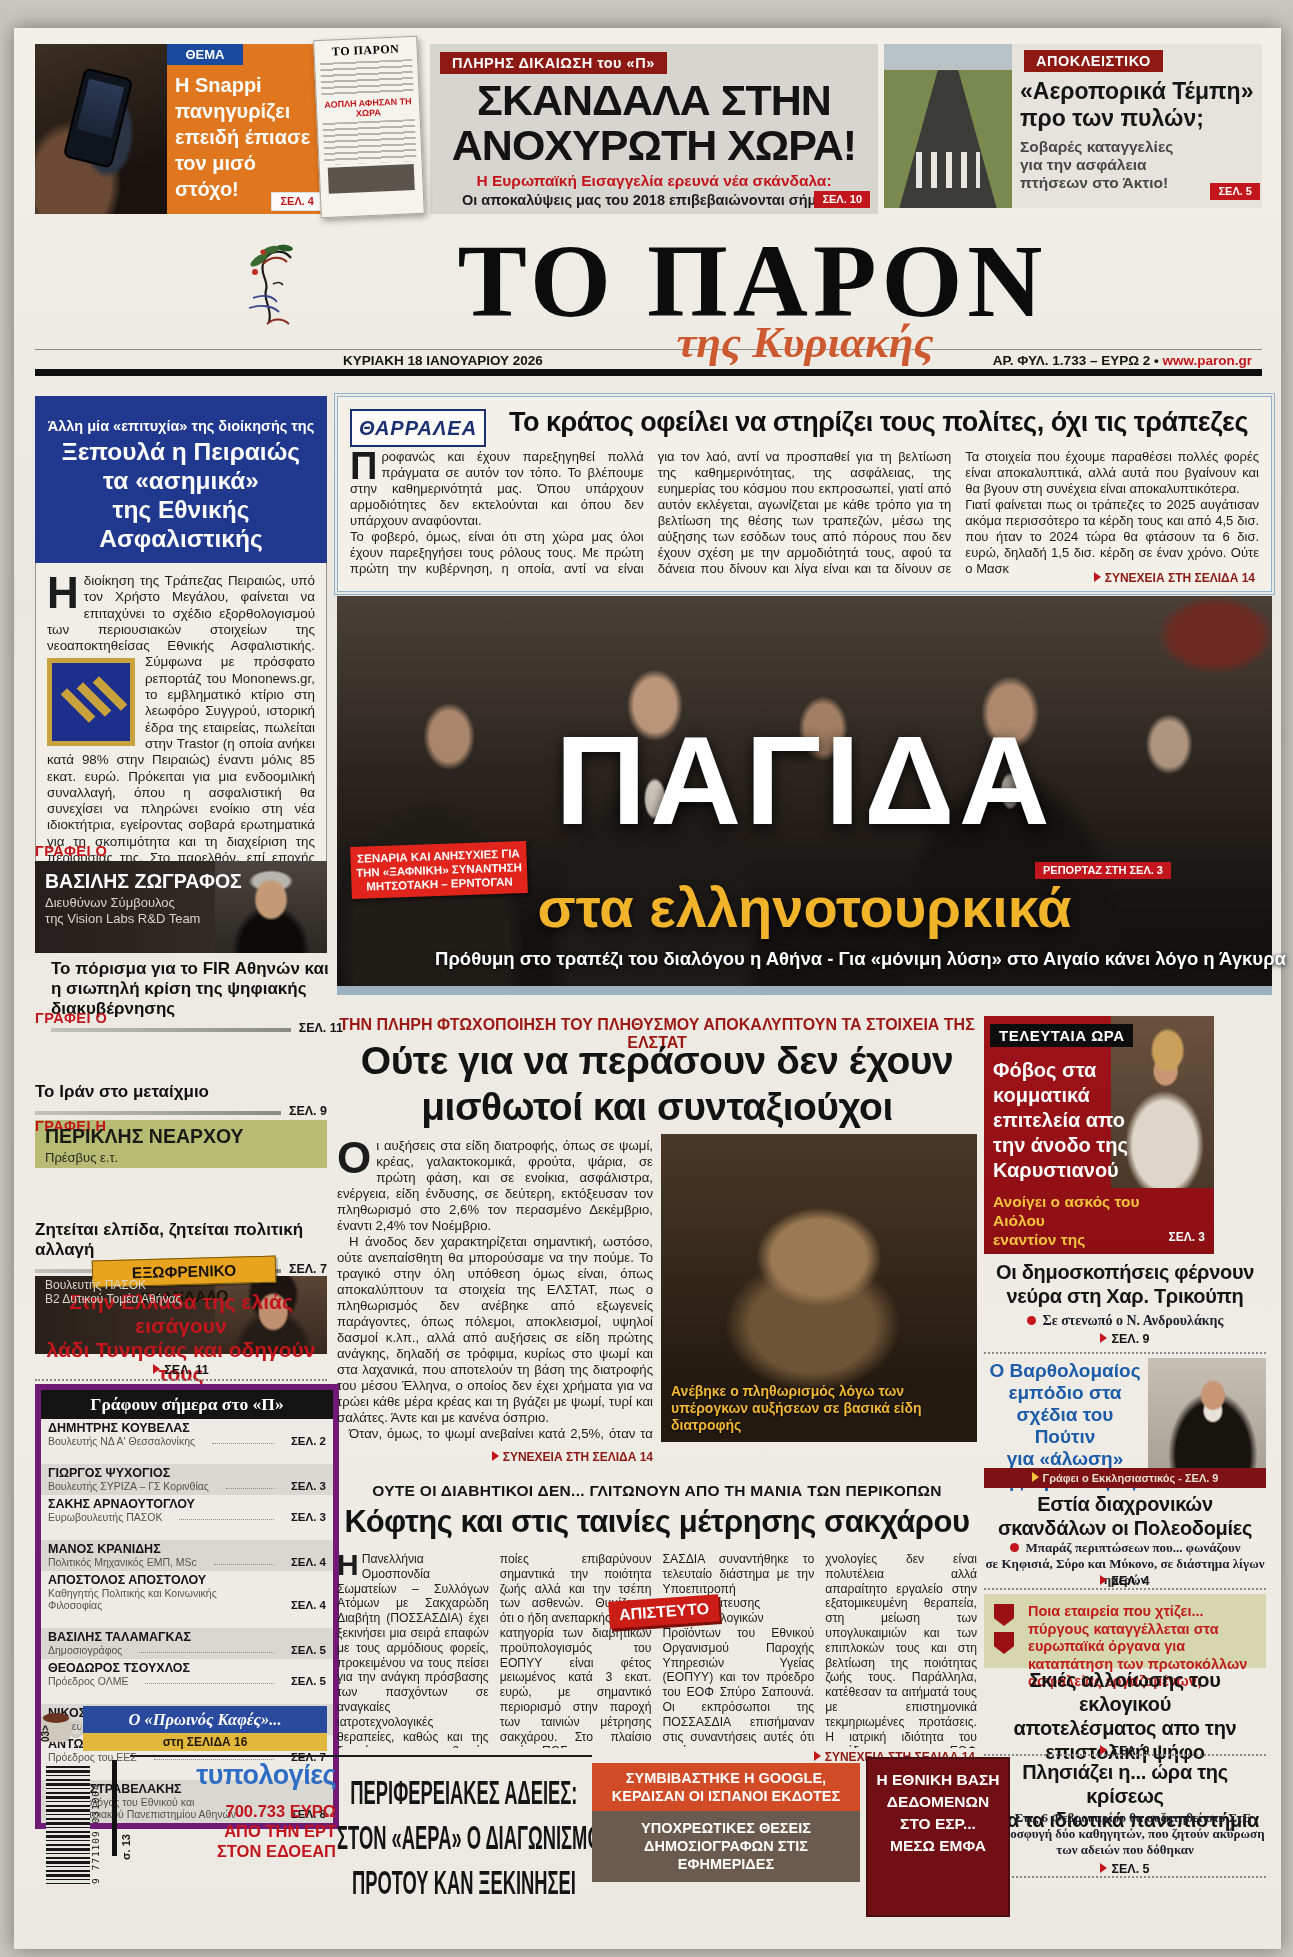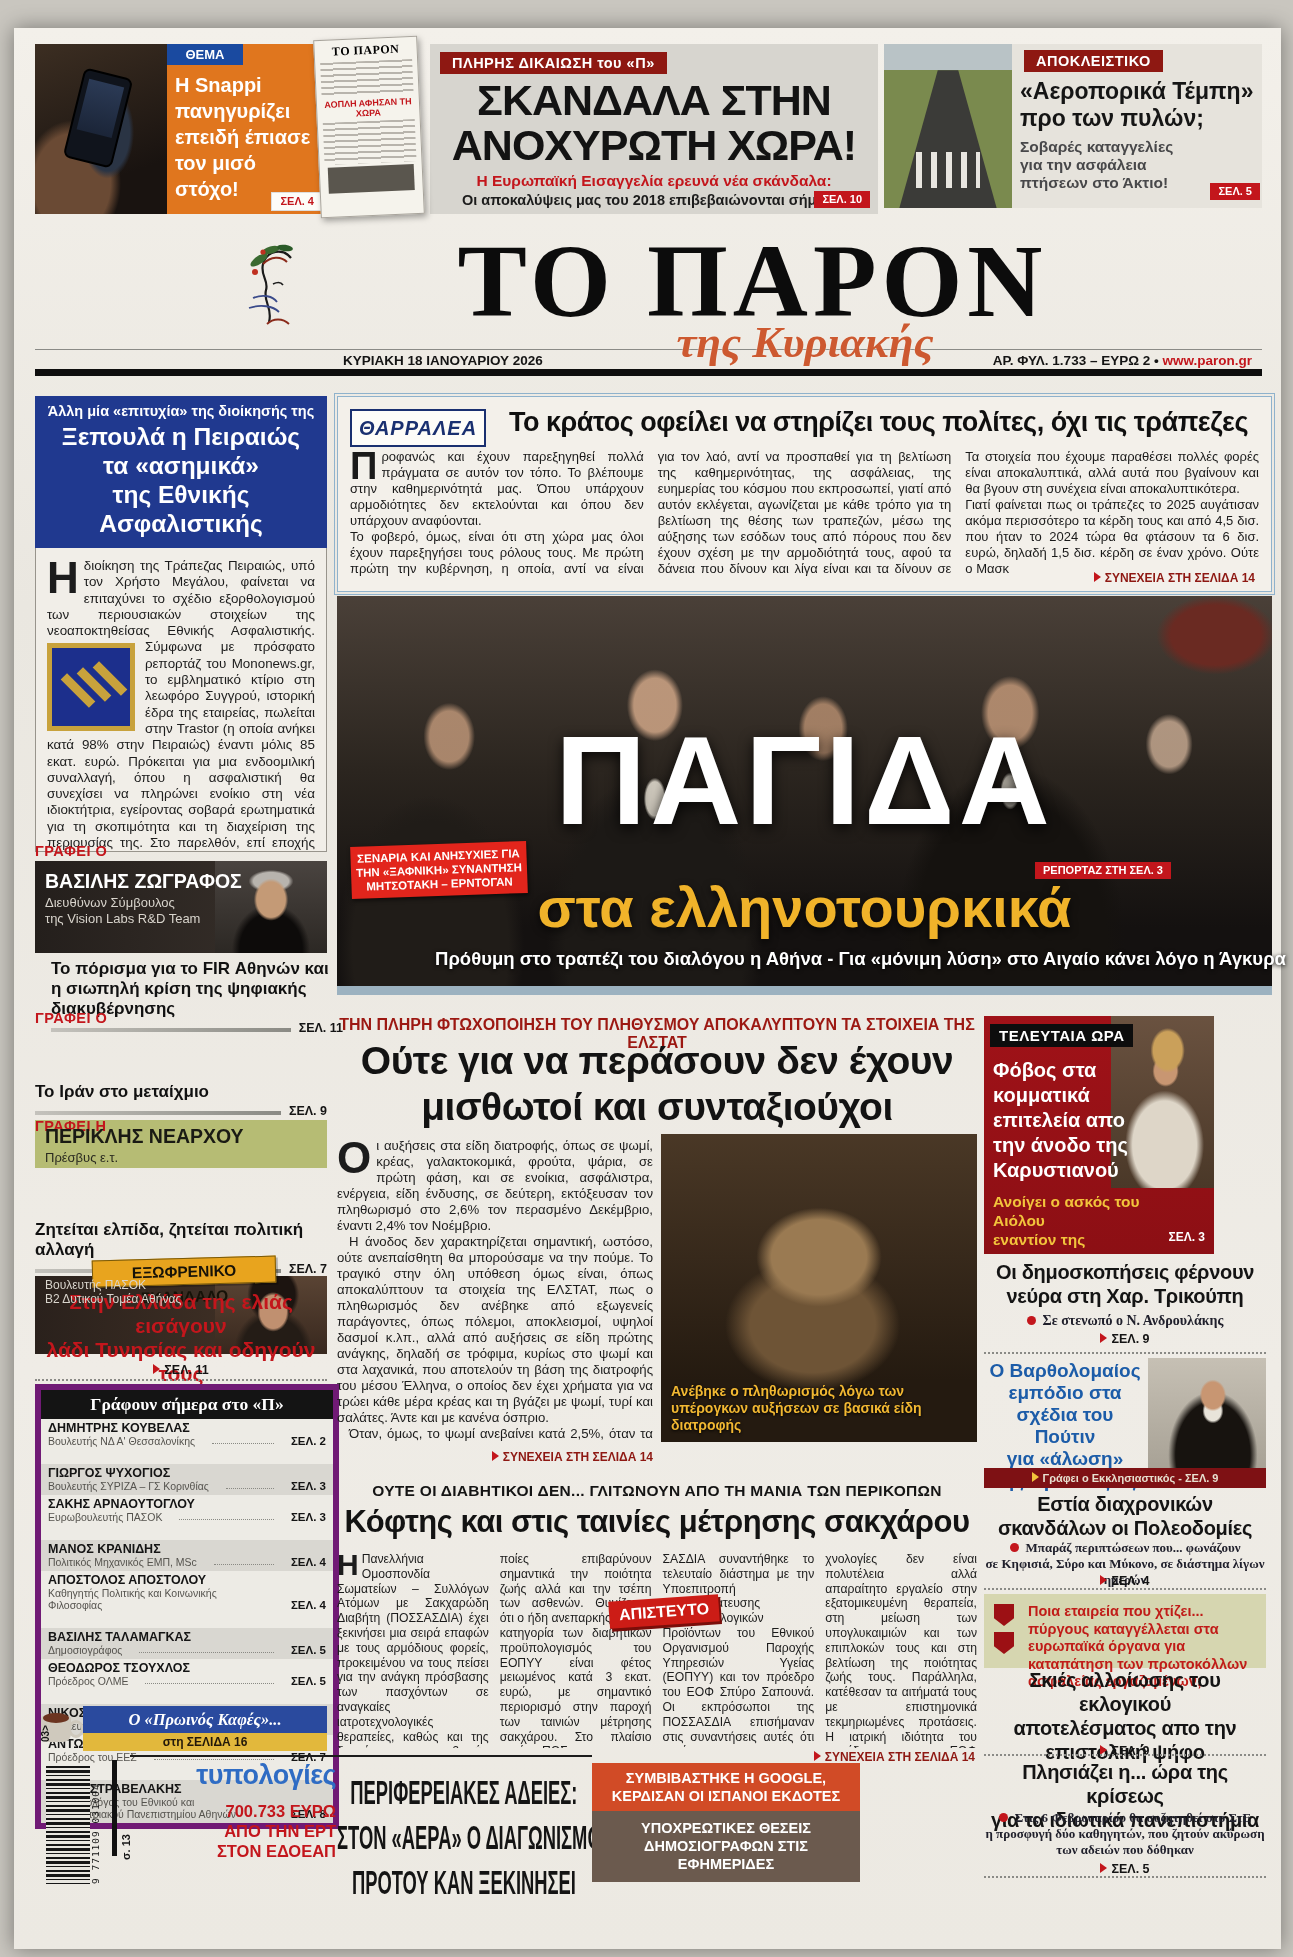--- a/index.html
+++ b/index.html
@@ -52,21 +52,21 @@
   #masthead{left:35px;top:220px;width:1227px;height:156px;}
   #mastTitle{left:295px;top:0px;width:845px;text-align:center;font-family:"Liberation Serif",serif;font-weight:900;font-size:104px;line-height:122px;letter-spacing:5px;color:#0c0c0c;}
   #mastRule{left:0;top:129px;width:100%;height:1px;background:#8a8a86;}
   #mastDate{left:308px;top:133px;font-size:13.5px;font-weight:800;color:#141414;}
   #mastScript{left:575px;top:96px;width:390px;text-align:center;font-family:"Liberation Serif",serif;font-style:italic;font-weight:700;font-size:45px;color:#cd5930;text-shadow:0 0 2px #f6f2e8;}
   #mastIssue{right:10px;top:133px;width:330px;text-align:right;font-size:13.5px;font-weight:800;color:#141414;}
   #mastIssue .site{color:#c3161c;}
   #mastBar{left:0;top:149px;width:100%;height:7px;background:#0e0e0e;}
   
   #piraeus{left:35px;top:396px;width:292px;}
-  #pirBlue{background:#20398f;color:#fff;padding:7px 6px 10px;}
+  #pirBlue{background:#20398f;color:#fff;padding:22px 6px 10px;}
   #pirKicker{font-size:14.5px;font-weight:700;text-align:center;}
   #pirHead{font-size:24.5px;line-height:29px;font-weight:800;text-align:center;margin-top:3px;}
   #pirBody{border:1px solid #98948c;border-top:none;padding:10px 11px 8px;font-size:13.4px;line-height:16.3px;color:#1c1c1c;height:285px;overflow:hidden;background:#f1eee8;}
   .dc{float:left;font-weight:800;font-size:44px;line-height:36px;padding:2px 5px 0 0;color:#1c1c1c;}
   #ethLogo{float:left;width:88px;height:88px;background:#c8a23c;padding:5px;margin:4px 10px 2px 0;box-sizing:border-box;}
   #ethLogoIn{position:relative;width:100%;height:100%;background:#1c2f8c;overflow:hidden;}
   #ethLogoIn span{position:absolute;width:40px;height:9px;background:#c8a23c;transform:rotate(45deg);}
   #ethLogoIn span:nth-child(1){left:6px;top:38px;}
   #ethLogoIn span:nth-child(2){left:22px;top:32px;}
   #ethLogoIn span:nth-child(3){left:38px;top:26px;}
@@ -568,13 +568,17 @@
 
   <div class="abs" id="regional">ΠΕΡΙΦΕΡΕΙΑΚΕΣ ΑΔΕΙΕΣ:
 ΣΤΟΝ «ΑΕΡΑ» Ο ΔΙΑΓΩΝΙΣΜΟΣ
 ΠΡΟΤΟΥ ΚΑΝ ΞΕΚΙΝΗΣΕΙ</div>
   <div class="abs" id="googleBox">
     <div id="g1" class="pl">ΣΥΜΒΙΒΑΣΤΗΚΕ Η GOOGLE,
 ΚΕΡΔΙΣΑΝ ΟΙ ΙΣΠΑΝΟΙ ΕΚΔΟΤΕΣ</div>
     <div id="g2" class="pl">ΥΠΟΧΡΕΩΤΙΚΕΣ ΘΕΣΕΙΣ
 ΔΗΜΟΣΙΟΓΡΑΦΩΝ ΣΤΙΣ ΕΦΗΜΕΡΙΔΕΣ</div>
   </div>
+  <div class="abs pl" id="esrBox">Η ΕΘΝΙΚΗ ΒΑΣΗ
+ΔΕΔΟΜΕΝΩΝ
+ΣΤΟ ΕΣΡ...
+ΜΕΣΩ ΕΜΦΑ</div>
 </div>
 
 </body></html>

